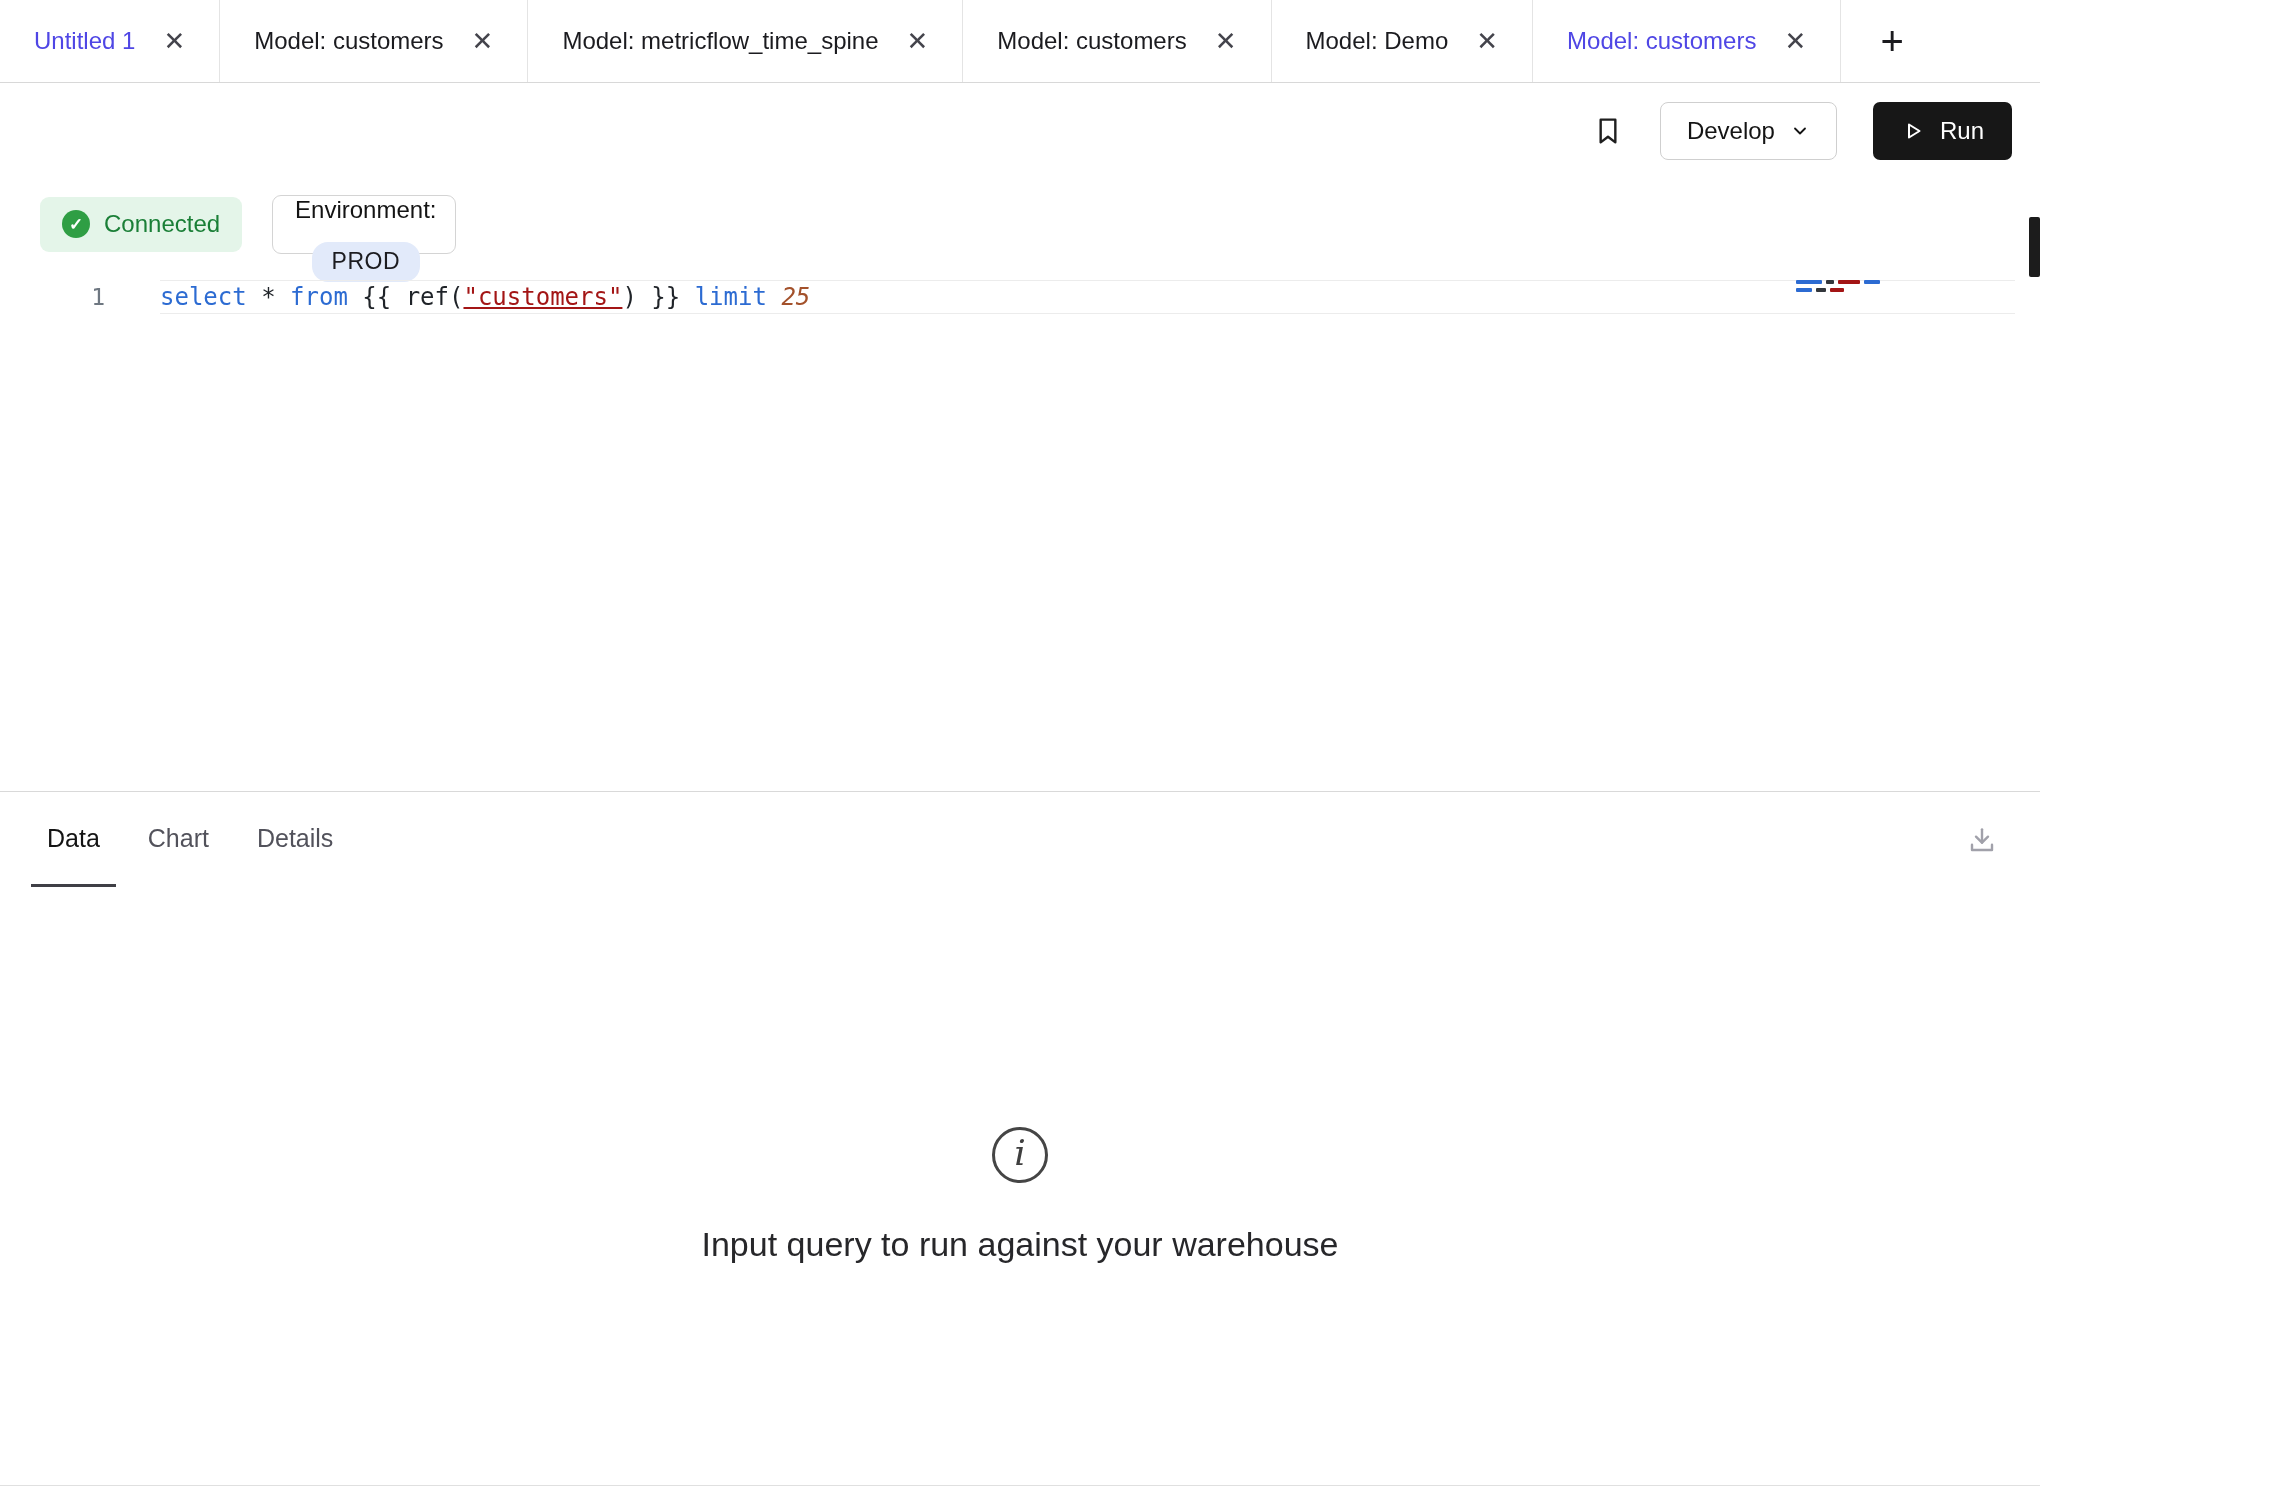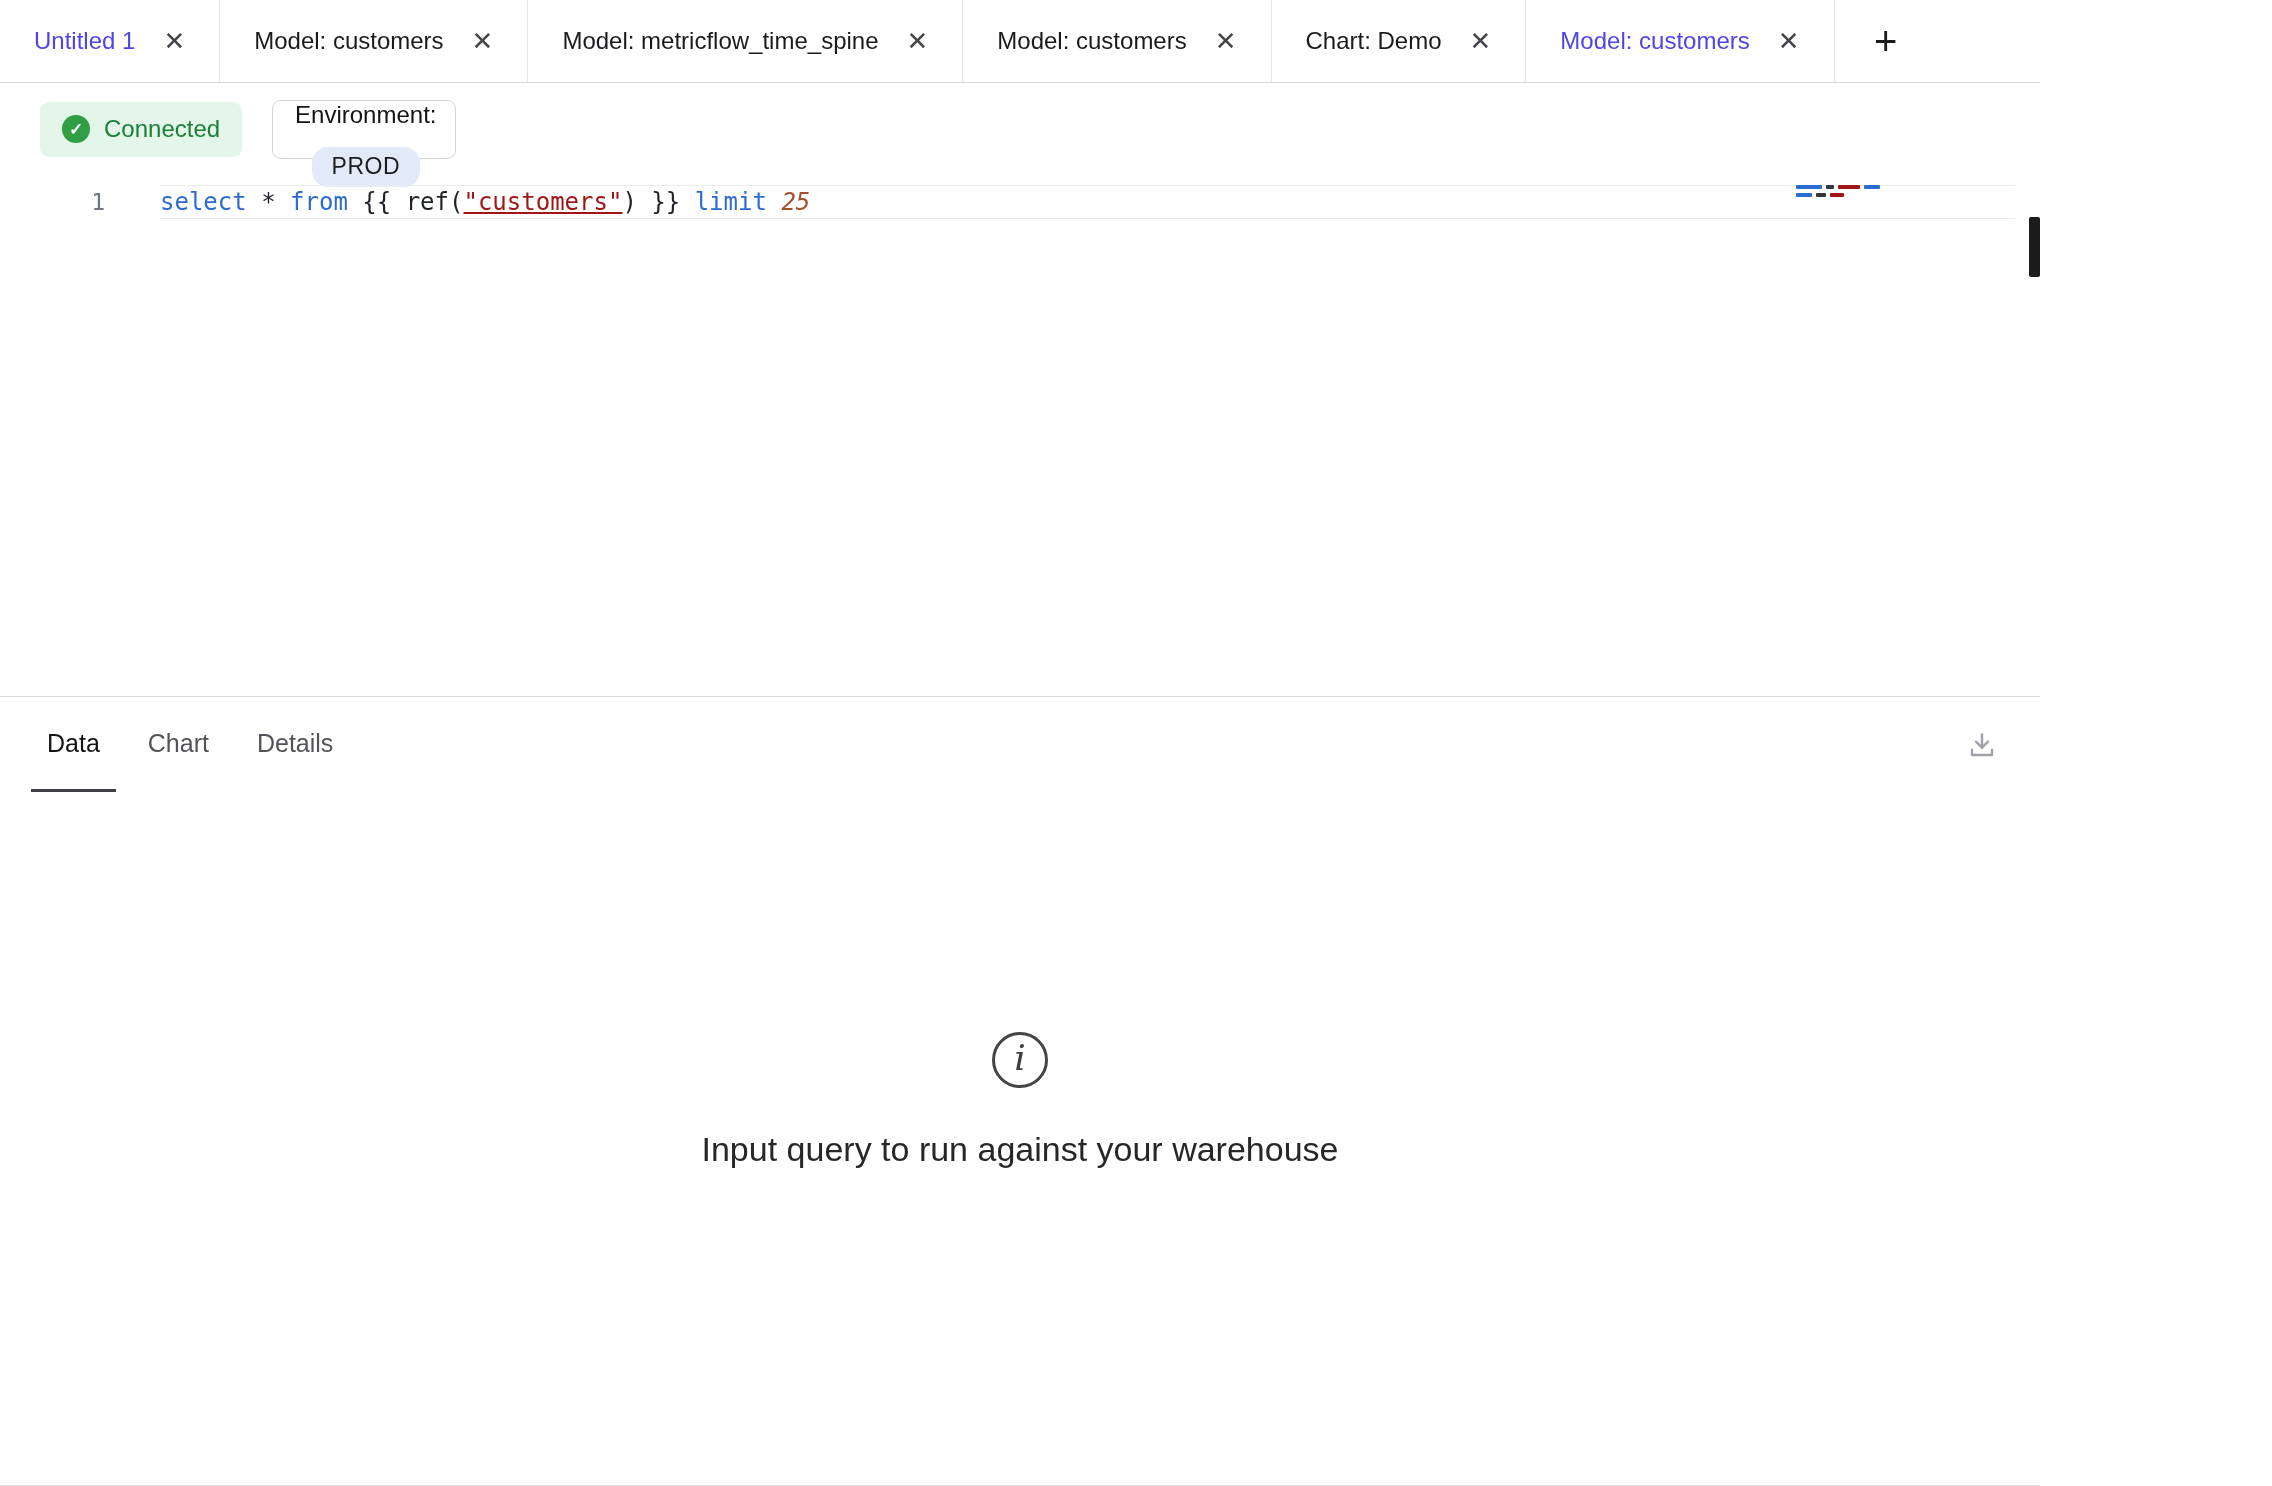--- a/index.html
+++ b/index.html
@@ -278,30 +278,49 @@
     </div>
     <div class="tab">
       <span class="tab-label">Model: metricflow_time_spine</span>
       <span class="tab-close">✕</span>
     </div>
     <div class="tab">
       <span class="tab-label">Model: customers</span>
       <span class="tab-close">✕</span>
     </div>
     <div class="tab">
-      <span class="tab-label">Chart: Demo</span>
+      <span class="tab-label">Model: Demo</span>
       <span class="tab-close">✕</span>
     </div>
     <div class="tab tab--accent">
       <span class="tab-label">Model: customers</span>
       <span class="tab-close">✕</span>
     </div>
     <div class="tab-add">+</div>
   </div>
 
+  <div class="toolbar">
+    <span class="icon-btn">
+      <svg width="32" height="34" viewBox="0 0 24 24" fill="none" stroke="#1f1f1f" stroke-width="1.8" stroke-linejoin="round">
+        <path d="M6.5 3.5h11v17l-5.5-4.2-5.5 4.2z"></path>
+      </svg>
+    </span>
+    <button class="btn btn-develop">
+      <span>Develop</span>
+      <svg width="20" height="20" viewBox="0 0 24 24" fill="none" stroke="#141414" stroke-width="2.2" stroke-linecap="round" stroke-linejoin="round">
+        <polyline points="6 9 12 15 18 9"></polyline>
+      </svg>
+    </button>
+    <button class="btn btn-run">
+      <svg width="24" height="24" viewBox="0 0 24 24" fill="none" stroke="#ffffff" stroke-width="2" stroke-linejoin="round">
+        <path d="M8 5.5 L18.5 12 L8 18.5 Z"></path>
+      </svg>
+      <span>Run</span>
+    </button>
+  </div>
 
   <div class="statusrow">
     <div class="connected-badge">
       <span class="check-circle">✓</span>
       <span>Connected</span>
     </div>
     <div class="env-control">
       <span class="env-label">Environment:</span>
       <span class="env-pill">PROD</span>
       <svg width="20" height="20" viewBox="0 0 24 24" fill="none" stroke="#33333a" stroke-width="2.2" stroke-linecap="round" stroke-linejoin="round">

